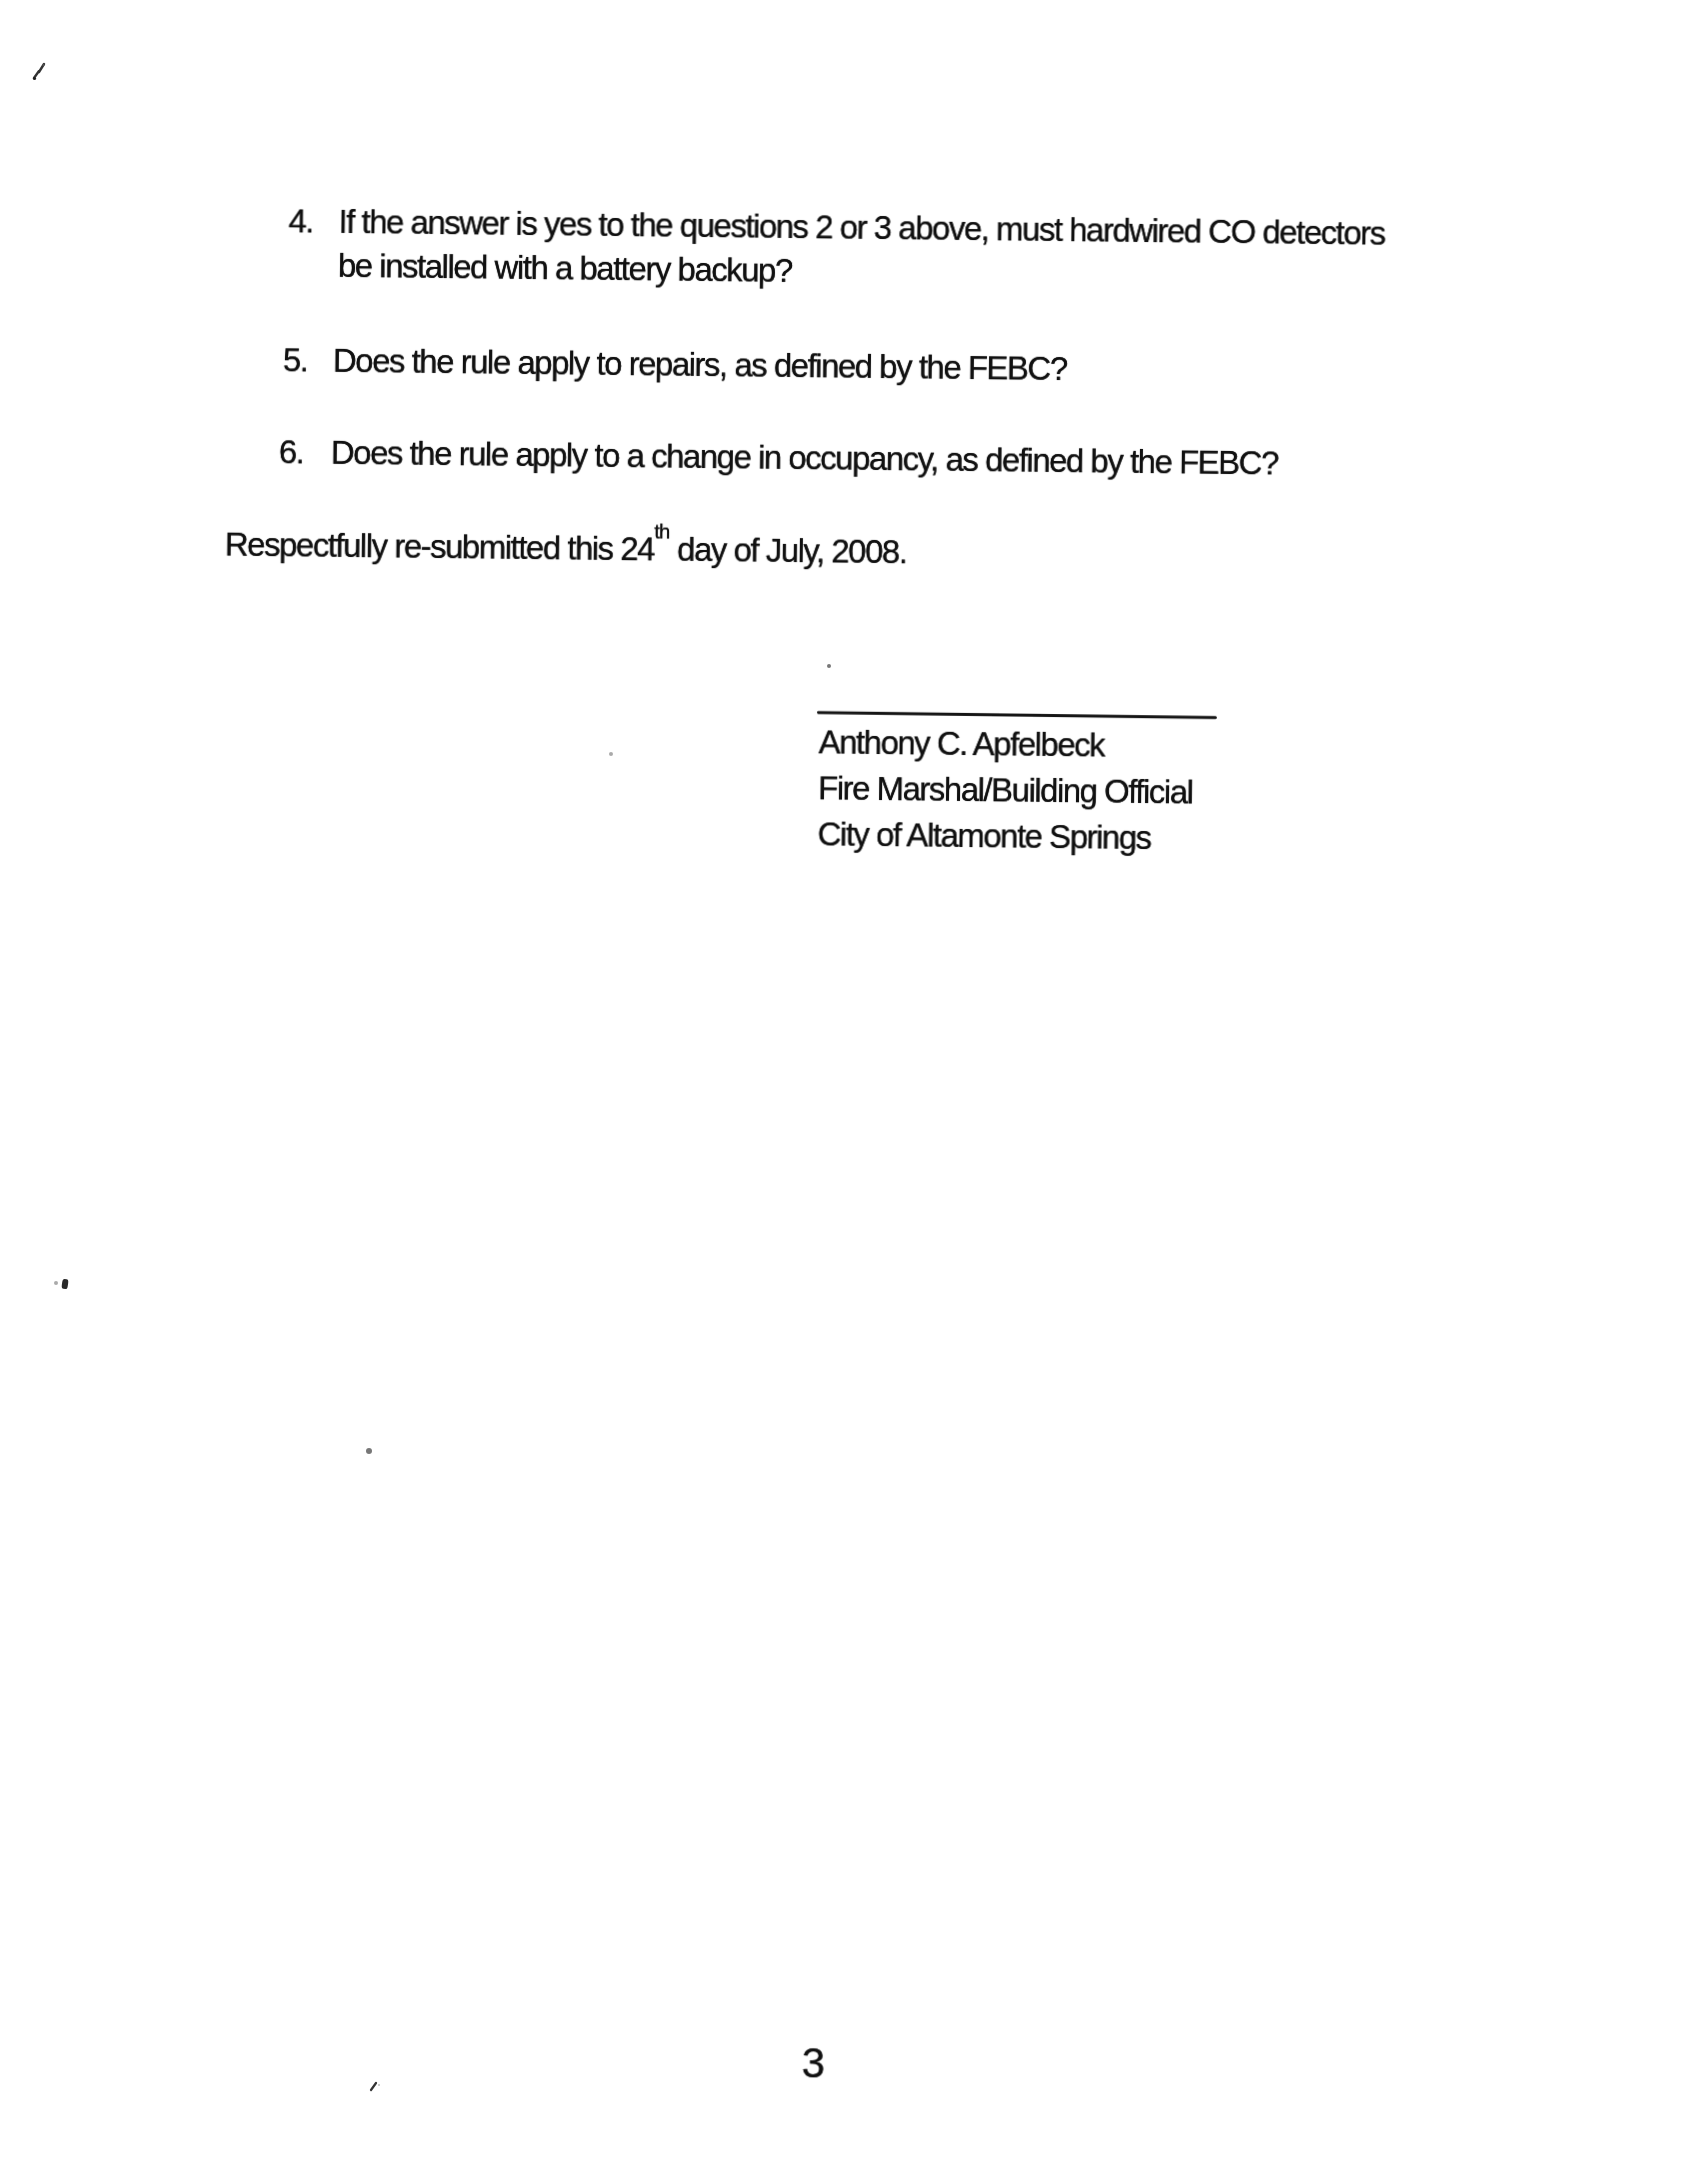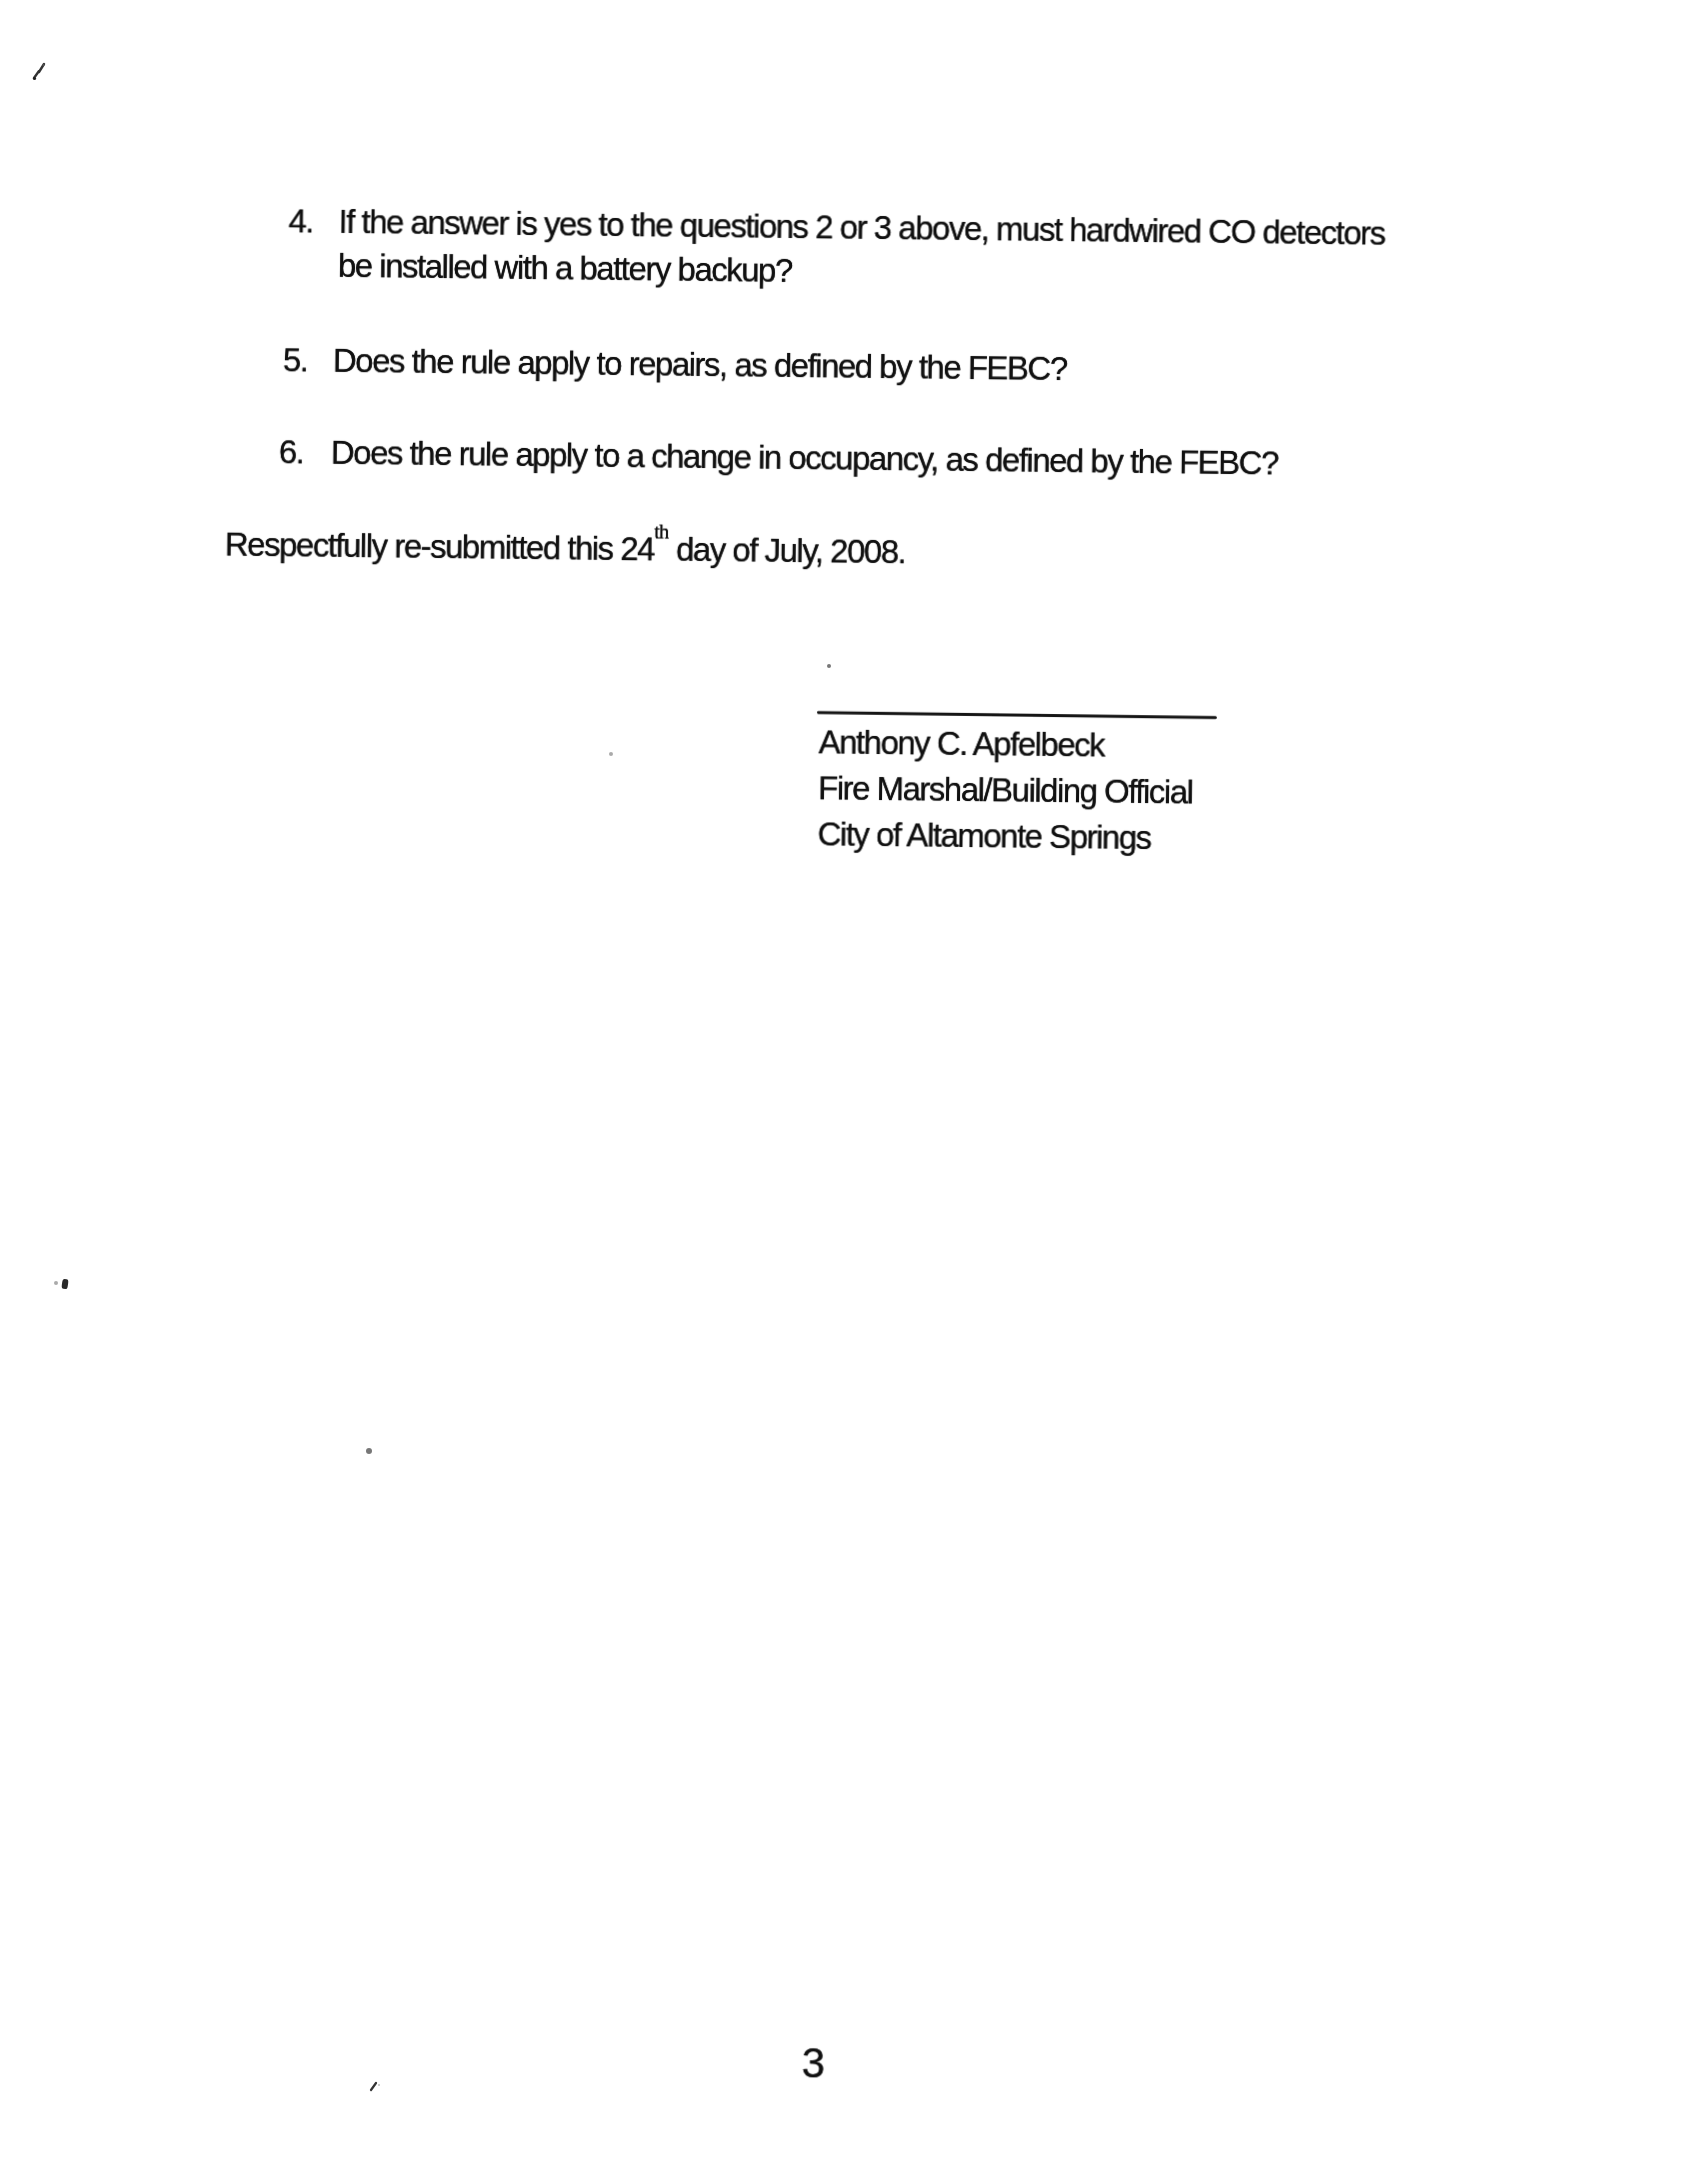--- a/index.html
+++ b/index.html
@@ -51,21 +51,20 @@
   .closing {
     position: absolute;
     white-space: nowrap;
   }
   .closing sup {
     font-size: 0.62em;
     letter-spacing: -0.8px;
     position: relative;
     top: -0.5em;
     line-height: 0;
-    font-family: Liberation Serif, serif;
   }
   .sig-line {
     position: absolute;
     left: 825px;
     top: 702px;
     width: 400px;
     height: 3px;
     background: #1a1a1a;
     border-radius: 2px;
     transform: rotate(0.1deg);

